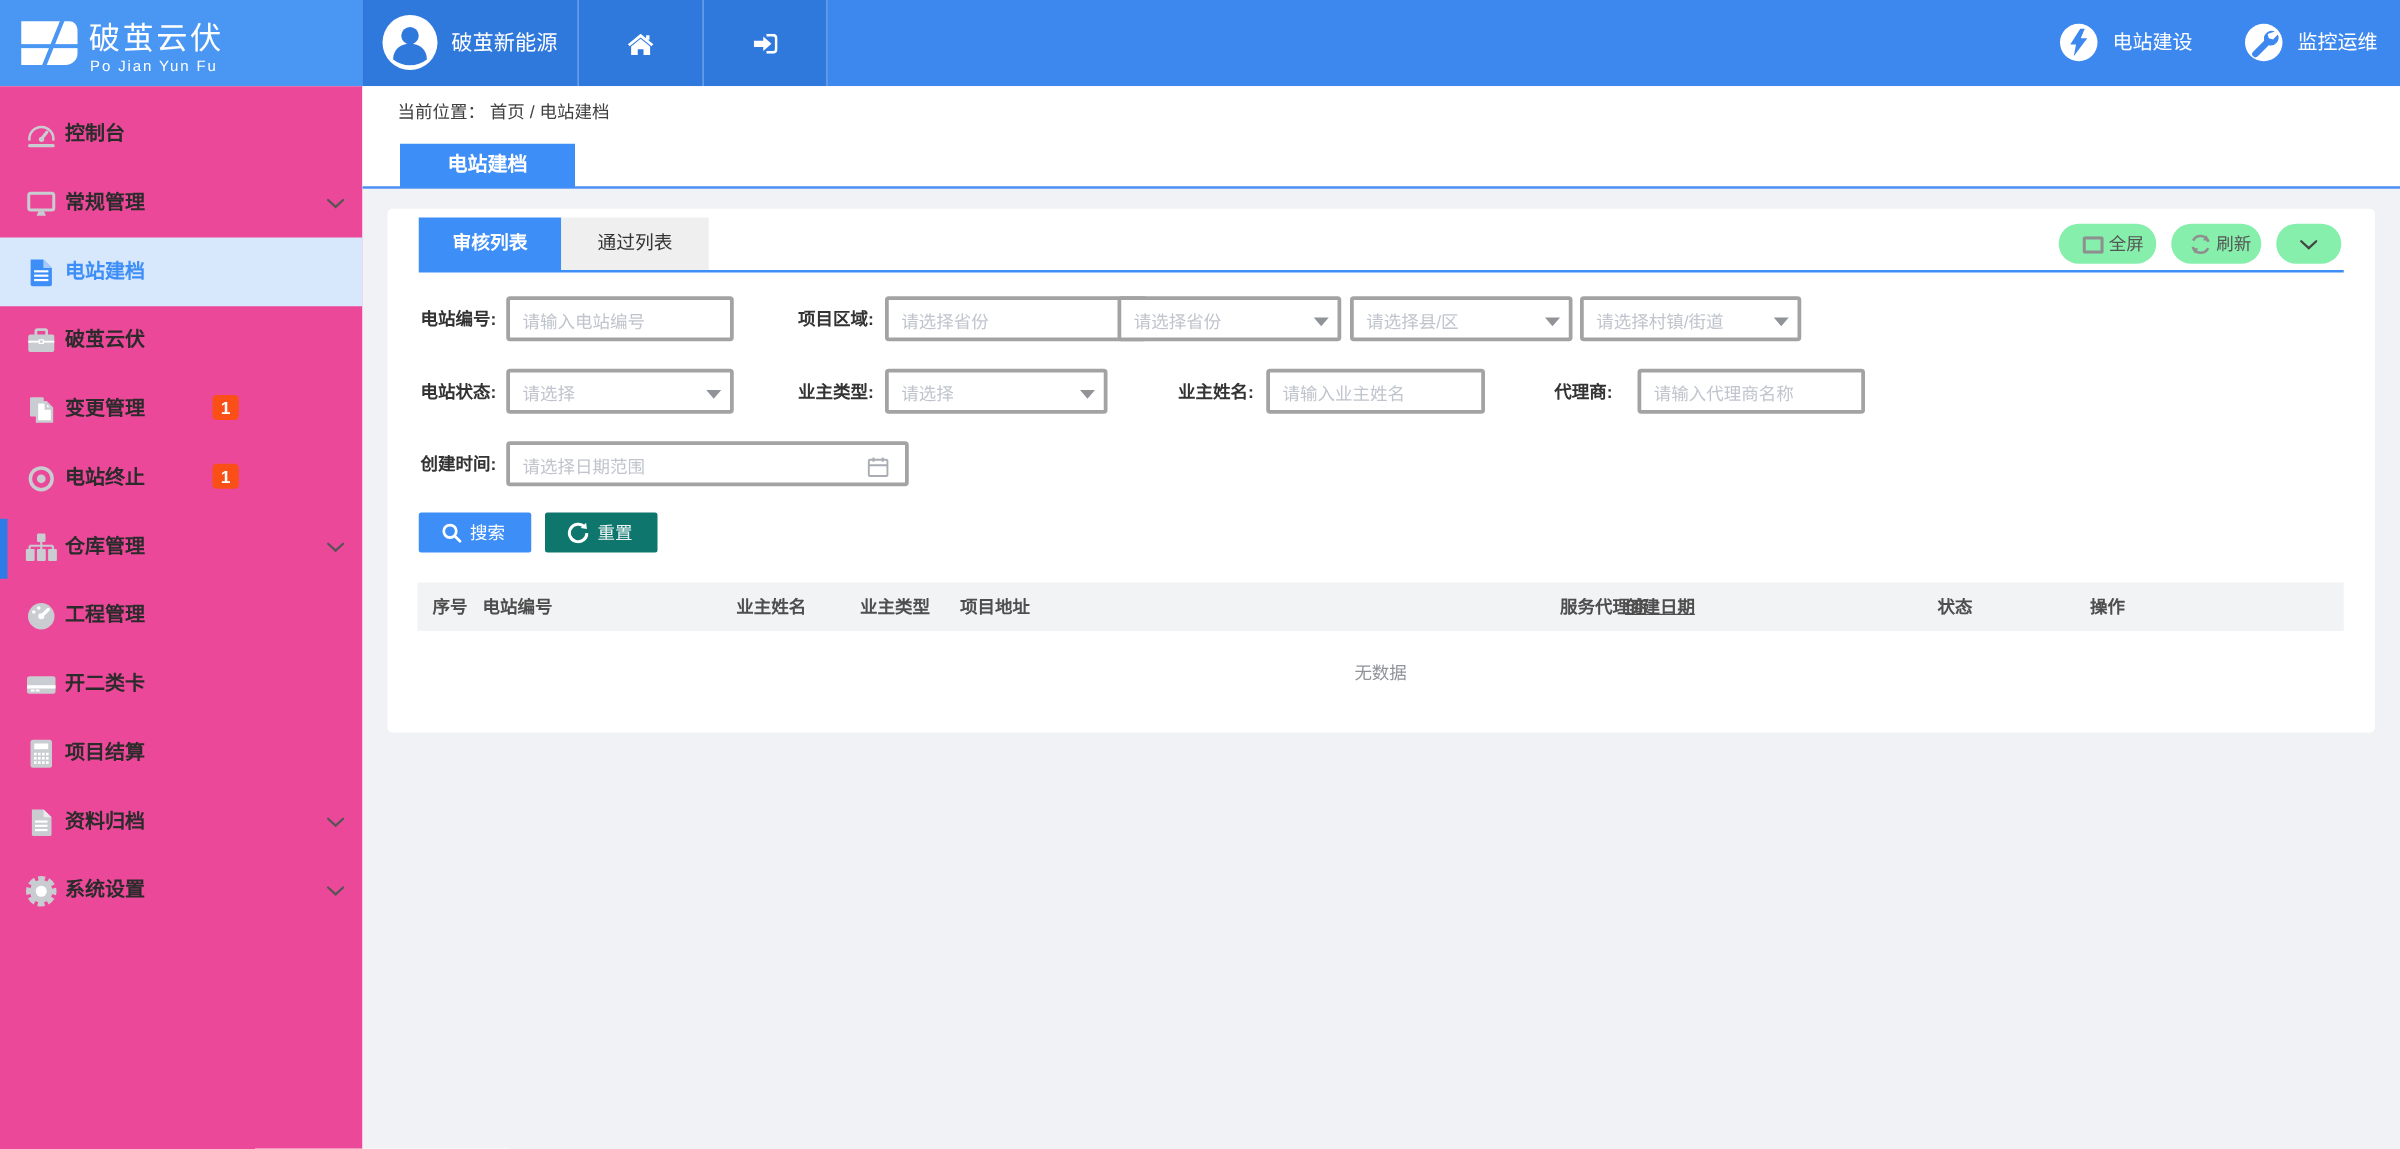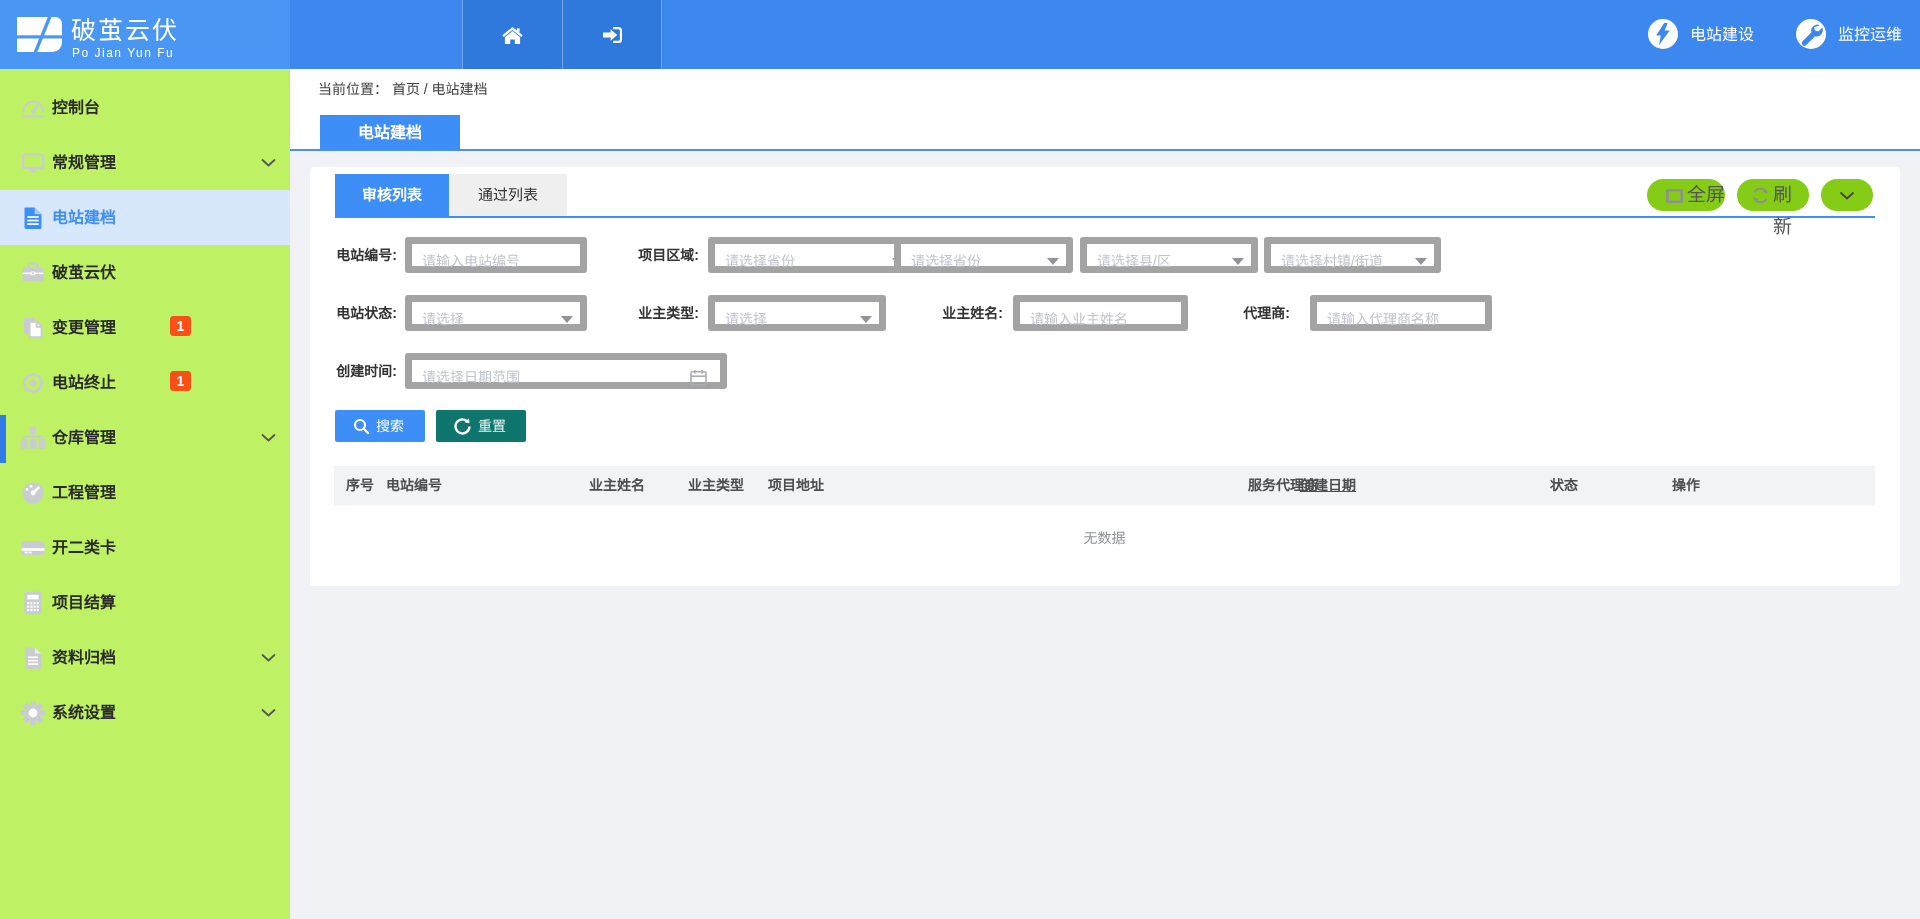--- a/index.html
+++ b/index.html
@@ -15,21 +15,21 @@
   #sec-user { left:0; width:172px; border-left:none; }
   #sec-home { left:172px; width:100px; }
   #sec-login { left:272px; width:100px; border-right:1px solid rgba(255,255,255,.35); }
   #avatar { position:absolute; left:16px; top:12px; width:44px; height:44px; background:#fff; border-radius:50%; }
   #uname { position:absolute; left:71px; top:0; line-height:69px; color:#fff; font-size:17px; }
   .cicon { position:absolute; top:19px; width:30px; height:30px; background:#fff; border-radius:50%; }
   .tr-item { position:absolute; top:0; height:69px; color:#fff; font-size:16px; }
   .tr-item .txt { position:absolute; left:42px; top:0; line-height:69px; white-space:nowrap; }
 
   
-  #sidebar { left:0; top:69px; width:290px; height:850px; background:#bef264; }
+  #sidebar { left:0; top:69px; width:290px; height:850px; background:#ec4899; }
   .mitem { position:relative; height:55px; }
   .mitem .micon { position:absolute; left:20px; top:50%; transform:translateY(-50%); width:26px; height:26px; }
   .mitem .mtxt { position:absolute; left:52px; top:0; line-height:55px; font-size:16px; font-weight:600; color:#2b2b2b; white-space:nowrap; }
   .mitem.sel { background:#D8E8FC; }
   .mitem.sel .mtxt { color:#3E8EF7; }
   .mitem .chev { position:absolute; right:14px; top:50%; transform:translateY(-50%); }
   .badge { position:absolute; left:170px; top:50%; margin-top:-11.5px; width:21px; height:20px; background:#FA4F16; border-radius:3.5px; color:#fff; font-size:14px; font-weight:bold; text-align:center; line-height:20px; }
   #scrollthumb { left:0; top:415px; width:6px; height:48px; background:#2F7CE8; }
 
   
@@ -37,26 +37,26 @@
   #crumbbar { position:absolute; left:0; top:0; width:1630px; height:82px; background:#fff; border-bottom:2px solid #4C8FF3; }
   #crumb { position:absolute; left:28px; top:13px; line-height:15px; font-size:14px; color:#404040; }
   #toptab { position:absolute; left:30px; top:46px; width:140px; height:35px; background:#3E8EF7; color:#fff; font-size:16px; font-weight:bold; text-align:center; line-height:35px; z-index:2; }
 
   #panel { position:absolute; left:20px; top:98px; width:1590px; height:419px; background:#fff; border-radius:4px; }
   .ptabs { position:absolute; left:25px; top:7px; height:42px; }
   .ptab { float:left; height:42px; line-height:42px; font-size:15px; }
   .ptab.on { background:#3E8EF7; color:#fff; font-weight:bold; }
   .ptab.off { background:#EFEFEF; color:#333; }
   #ptabline { position:absolute; left:25px; top:49px; width:1540px; height:2px; background:#3E8EF7; }
-  .tool { position:absolute; top:12px; height:32px; border-radius:16px; background:#84cc16; color:#555; font-size:19px; }
+  .tool { position:absolute; top:12px; height:32px; border-radius:16px; background:#86efac; color:#555; font-size:14px; }
   .tool span { line-height:32px; }
 
   
   .flabel { position:absolute; font-size:14px; font-weight:bold; color:#333; line-height:36px; text-align:right; white-space:nowrap; }
-  .fin { position:absolute; height:36px; border:7px solid #a3a3a3; background:#fff; border-radius:3px; }
+  .fin { position:absolute; height:36px; border:3px solid #a3a3a3; background:#fff; border-radius:3px; }
   .fin .ph { position:absolute; left:10px; top:0; line-height:34px; font-size:14px; color:#C0C4CC; white-space:nowrap; }
   .fin .car { position:absolute; right:7px; top:14px; width:0; height:0; border-left:6px solid transparent; border-right:6px solid transparent; border-top:7px solid #909398; }
   .btn { position:absolute; height:32px; color:#fff; font-size:14px; text-align:center; border-radius:2px; }
 
   
   #thead { position:absolute; left:24px; top:299px; width:1541px; height:39px; background:#F2F3F5; }
   #thead span { position:absolute; top:0; line-height:39px; font-size:14px; font-weight:bold; color:#4E4E4E; white-space:nowrap; }
   #nodata { position:absolute; left:24px; top:338px; width:1541px; height:66px; background:#fff; text-align:center; line-height:66px; color:#909399; font-size:14px; }
 </style>
 </head>
@@ -67,20 +67,29 @@
       <path d="M17 17 H55.5 a6.5 6.5 0 0 1 6.5 6.5 V42.5 a9.5 9.5 0 0 1 -9.5 9.5 H17 Z" fill="#fff"></path>
       <g fill="#4A97F3">
         <rect x="15" y="35.3" width="50" height="3.2"></rect>
         <rect x="40.9" y="13.5" width="3.4" height="42" transform="rotate(22 42.6 34.5)"></rect>
       </g>
       <text x="71" y="39" font-size="25" font-weight="500" fill="#fff" letter-spacing="2">破茧云伏</text>
       <text x="72" y="57" font-size="12" fill="#fff" letter-spacing="1.5">Po Jian Yun Fu</text>
     </svg>
   </div>
   <div class="abs" id="topbar">
+    <div class="tsec" id="sec-user">
+      <div id="avatar">
+        <svg width="44" height="44" viewBox="0 0 44 44">
+          <circle cx="22" cy="16.5" r="7" fill="#2F78DC"></circle>
+          <path d="M8.5 35.5 c0-8 6-12.5 13.5-12.5 s13.5 4.5 13.5 12.5 a22 22 0 0 1 -27 0 z" fill="#2F78DC"></path>
+        </svg>
+      </div>
+      <div id="uname">破茧新能源</div>
+    </div>
     <div class="tsec" id="sec-home">
       <svg style="position:absolute;left:39px;top:27px;" width="21" height="17" viewBox="0 0 21 17">
         <path d="M14.9 1.2 h2.7 v3.6 h-2.7 z" fill="#fff"></path>
         <path d="M10.5 0 L0.3 8.3 l1.5 1.7 L10.5 3 l8.7 7 l1.5 -1.7 Z" fill="#fff"></path>
         <path d="M2.9 10.2 L10.5 4 l7.6 6.2 V17 h-5.3 v-4.6 h-4.6 V17 H2.9 z" fill="#fff"></path>
       </svg>
     </div>
     <div class="tsec" id="sec-login">
       <svg style="position:absolute;left:40px;top:27px;" width="19" height="16" viewBox="0 0 19 16">
         <path d="M0 5.5 h7.6 V2.2 L14.2 8 7.6 13.8 v-3.3 H0 z" fill="#fff"></path>

